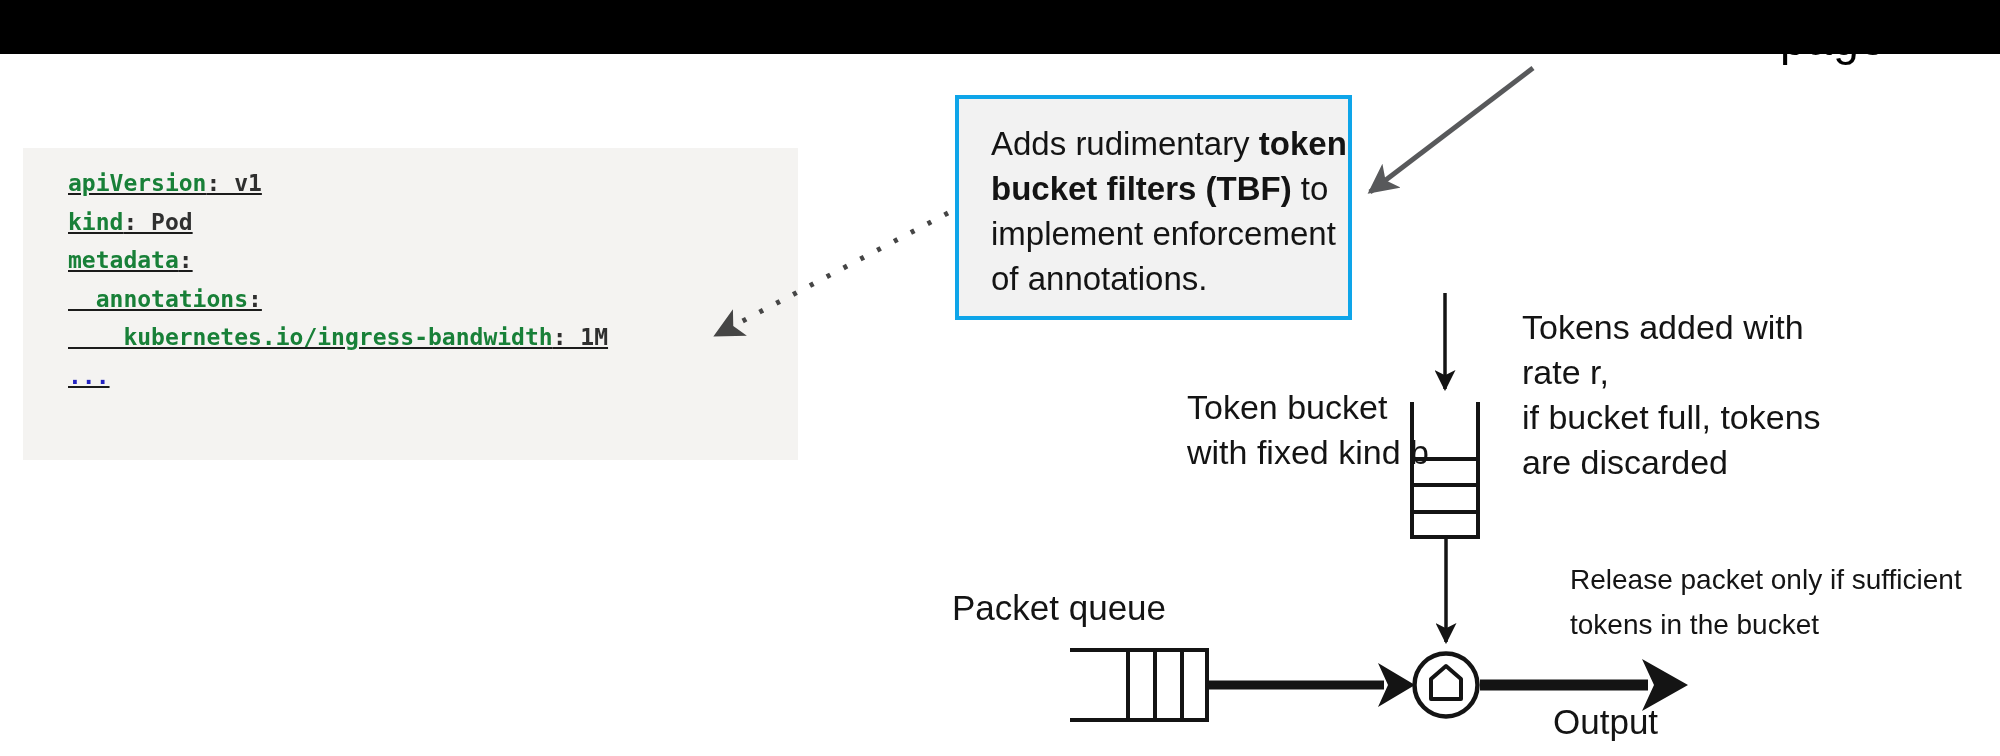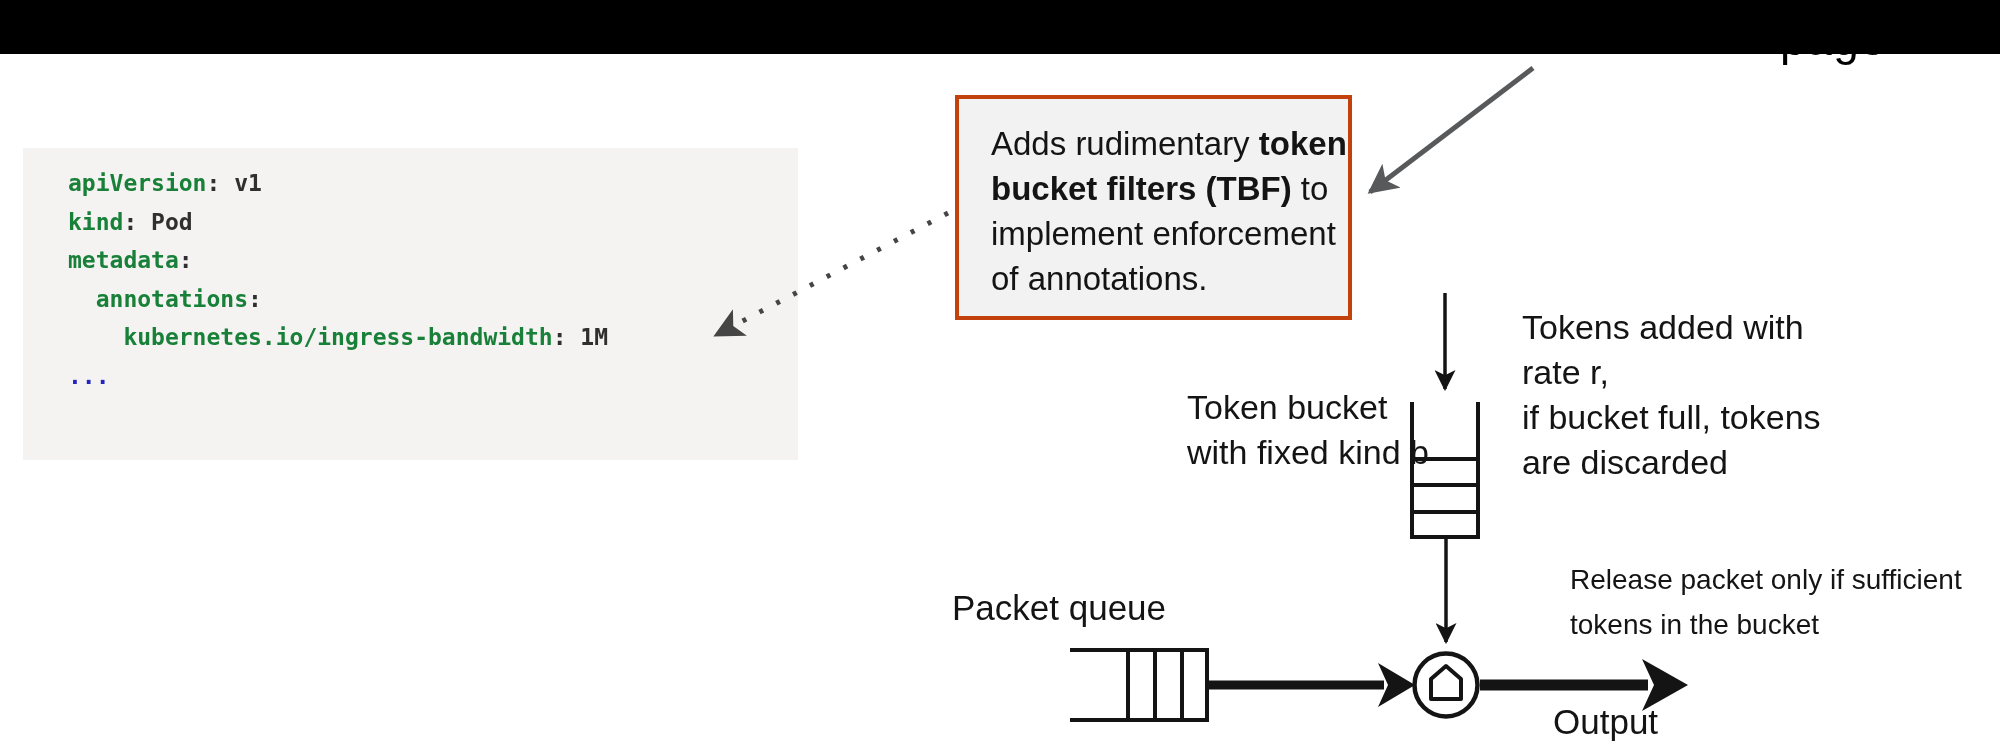--- a/index.html
+++ b/index.html
@@ -7,28 +7,28 @@
           font-family:"Liberation Sans",sans-serif;color:#1b1b1b;}
 
   
   .black-bar{position:absolute;left:0;top:0;width:2000px;height:54px;background:#000;z-index:5;}
   .partial-title{position:absolute;left:1780px;top:12px;font-size:46px;color:#000;z-index:4;letter-spacing:1px;}
 
   
   .code-block{position:absolute;left:23px;top:148px;width:775px;height:312px;background:#f4f3f1;
               z-index:2;box-sizing:border-box;padding:16px 0 0 45px;}
   .code-line{font-family:"DejaVu Sans Mono",monospace;font-weight:700;font-size:23px;line-height:38.5px;
-             white-space:pre;}
+             white-space:pre;text-decoration:underline;}
   .code-line .k{color:#188038;}
   .code-line .r{color:#2f2f2f;}
   .code-line.el .r{color:#2323c1;}
 
   
   .callout{position:absolute;left:955px;top:95px;width:397px;height:225px;background:#f2f2f2;
-           border:4px solid #c2410c;box-sizing:border-box;z-index:4;padding:22px 0 0 32px;}
+           border:4px solid #0ea5e9;box-sizing:border-box;z-index:4;padding:22px 0 0 32px;}
   .callout .cl{font-size:33px;line-height:45px;color:#141414;white-space:pre;}
   .callout .b{font-weight:700;}
 
   
   .lbl{position:absolute;z-index:4;color:#141414;}
   .lbl div{white-space:pre;}
   .lbl-token-bucket{left:1187px;top:385px;font-size:34px;line-height:45px;}
   .lbl-tokens-added{left:1522px;top:305px;font-size:34px;line-height:45px;}
   .lbl-release{left:1570px;top:557px;font-size:28px;line-height:45px;}
   .lbl-packet-queue{left:952px;top:588px;font-size:35px;}

